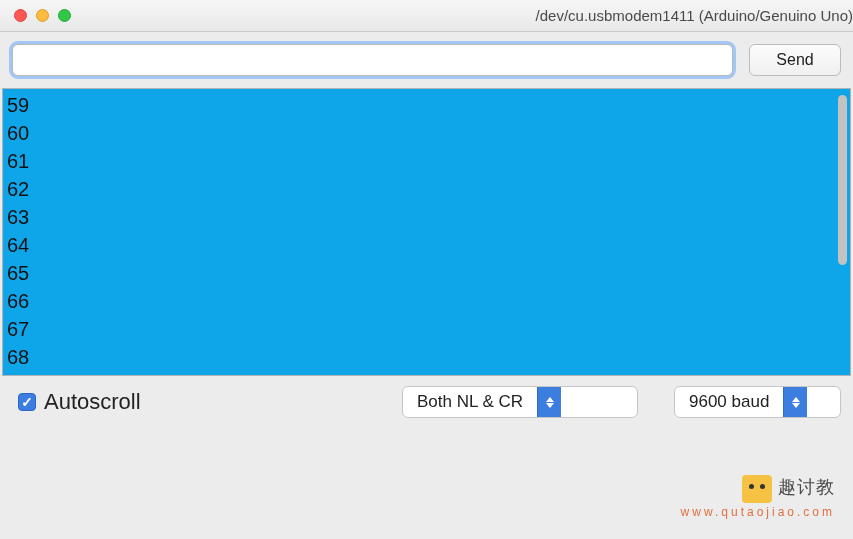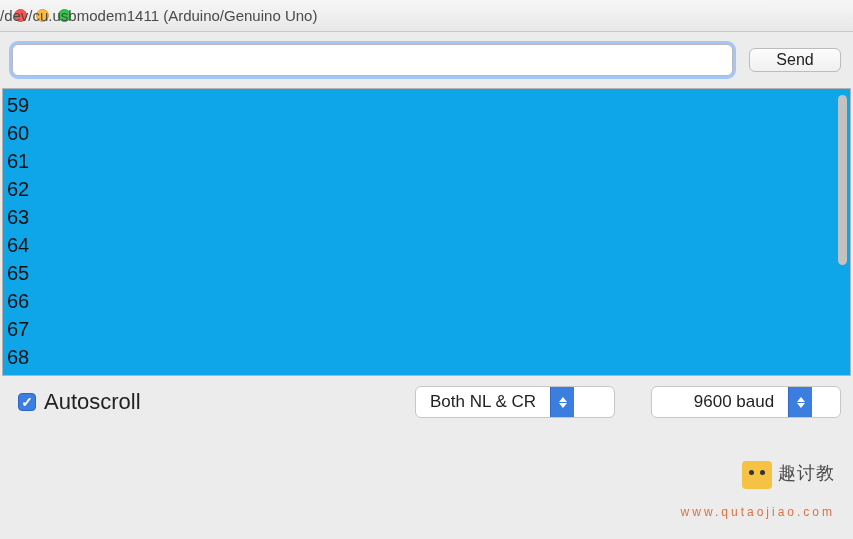--- a/index.html
+++ b/index.html
@@ -26,21 +26,21 @@
     }
     .traffic-light {
       width: 13px; height: 13px; border-radius: 50%;
     }
     .tl-close { background: #fc5753; border: 0.5px solid #e04644; }
     .tl-min { background: #fdbc40; border: 0.5px solid #dd9e2c; }
     .tl-max { background: #33c748; border: 0.5px solid #27a934; }
     .title {
       position: absolute;
       left: 0; right: 0;
-      text-align: left;
+      text-align: right;
       color: #4a4a4a;
       font-size: 15px;
       pointer-events: none;
     }
     .toolbar {
       display: flex;
       padding: 12px 12px;
       gap: 16px;
       align-items: center;
     }
@@ -53,21 +53,21 @@
       border: 1px solid #b8b8b8;
       border-radius: 6px;
       background: #fff;
       box-shadow: 0 0 0 3px rgba(90,160,255,0.5);
       outline: none;
       padding: 0 8px;
       font-size: 15px;
     }
     .send-btn {
       width: 92px;
-      height: 24px;
+      height: 32px;
       background: linear-gradient(#fcfcfc, #f0f0f0);
       border: 1px solid #bcbcbc;
       border-radius: 6px;
       font-size: 16px;
       color: #222;
       cursor: pointer;
     }
     .output-frame {
       margin: 0 2px;
       height: 288px;
@@ -146,22 +146,22 @@
       justify-content: center;
       gap: 1px;
     }
     .arr {
       width: 0; height: 0;
       border-left: 4px solid transparent;
       border-right: 4px solid transparent;
     }
     .arr.up { border-bottom: 5px solid #fff; }
     .arr.down { border-top: 5px solid #fff; }
-    .sel1 { width: 200px; margin-right: 28px; }
-    .sel2 { width: 190px; justify-content: center; }
+    .sel1 { width: 236px; margin-right: 28px; }
+    .sel2 { width: 167px; }
     .watermark {
       position: absolute;
       right: 18px;
       bottom: 20px;
       text-align: right;
       pointer-events: none;
     }
     .wm-icon {
       width: 30px; height: 28px;
       background: #f6c244;
@@ -175,21 +175,21 @@
       content: "";
       position: absolute;
       width: 5px; height: 5px;
       background: #333;
       border-radius: 50%;
       top: 9px;
     }
     .wm-icon::before { left: 7px; }
     .wm-icon::after { right: 7px; }
     .wm-top { font-size: 18px; color: #4a4a4a; font-weight: 400; letter-spacing: 1px; }
-    .wm-url { font-size: 12px; color: #e07040; letter-spacing: 3px; margin-top: 16px; }
+    .wm-url { font-size: 12px; color: #e07040; letter-spacing: 3px; margin-top: 2px; }
   </style>
 </head>
 <body>
 
 <div class="titlebar">
   <div class="traffic-lights">
     <div class="traffic-light tl-close"></div>
     <div class="traffic-light tl-min"></div>
     <div class="traffic-light tl-max"></div>
   </div>

